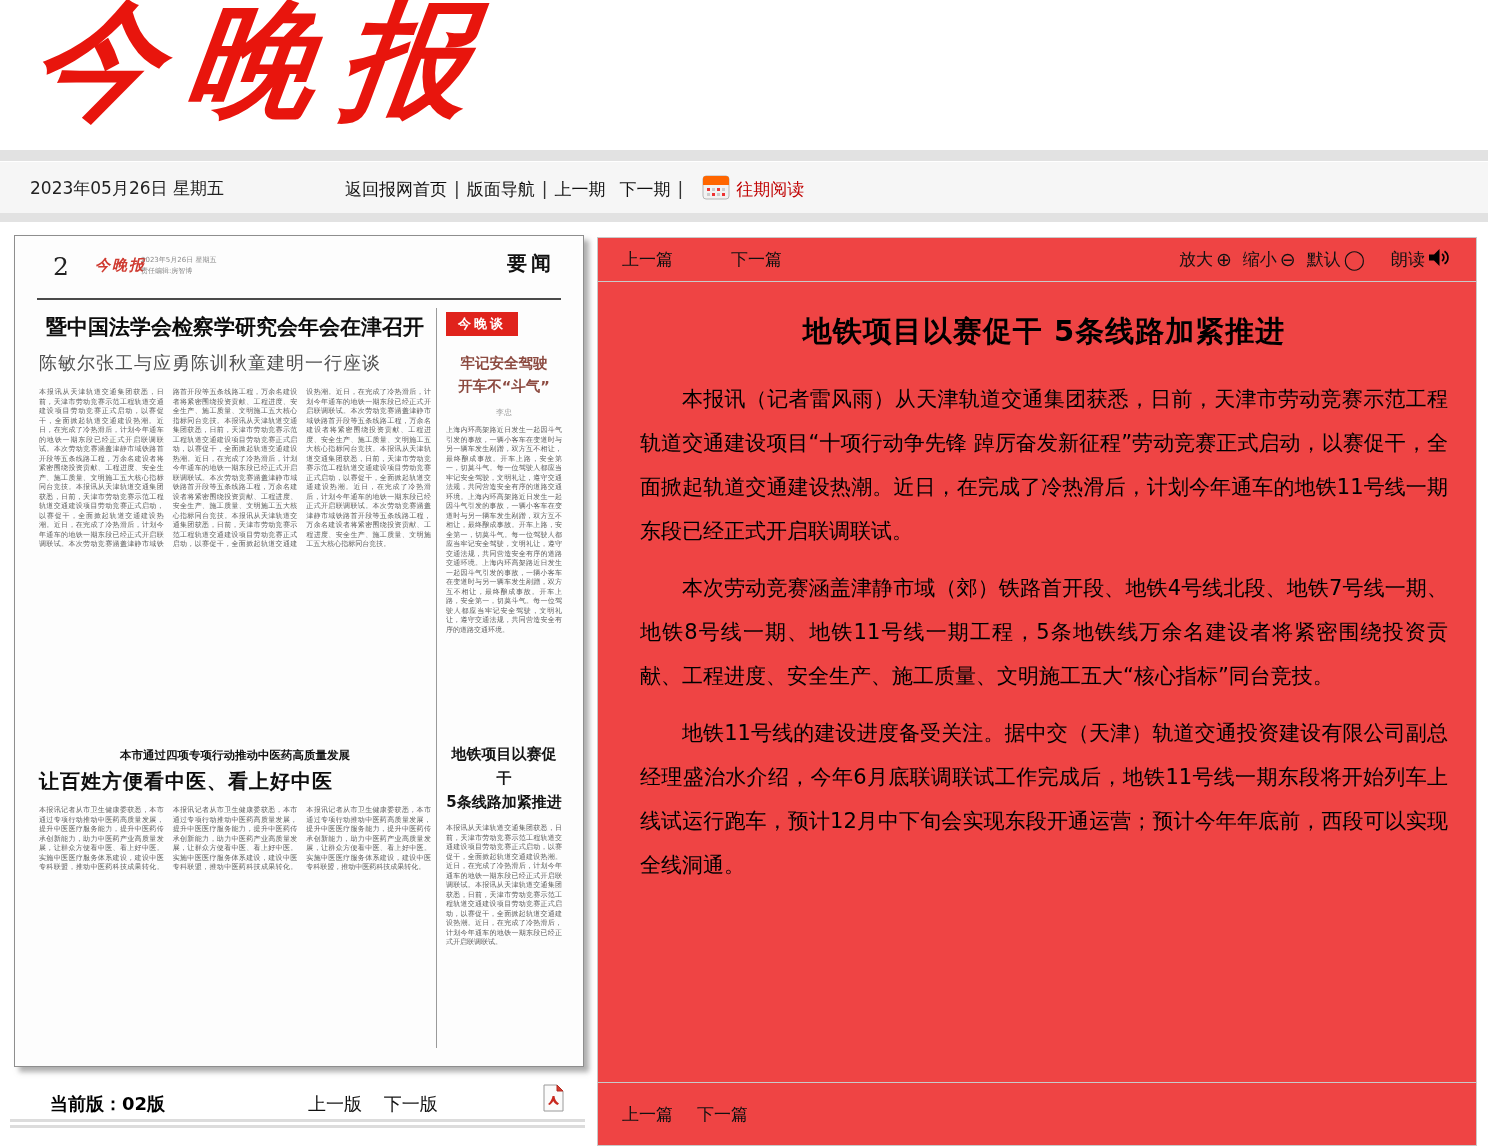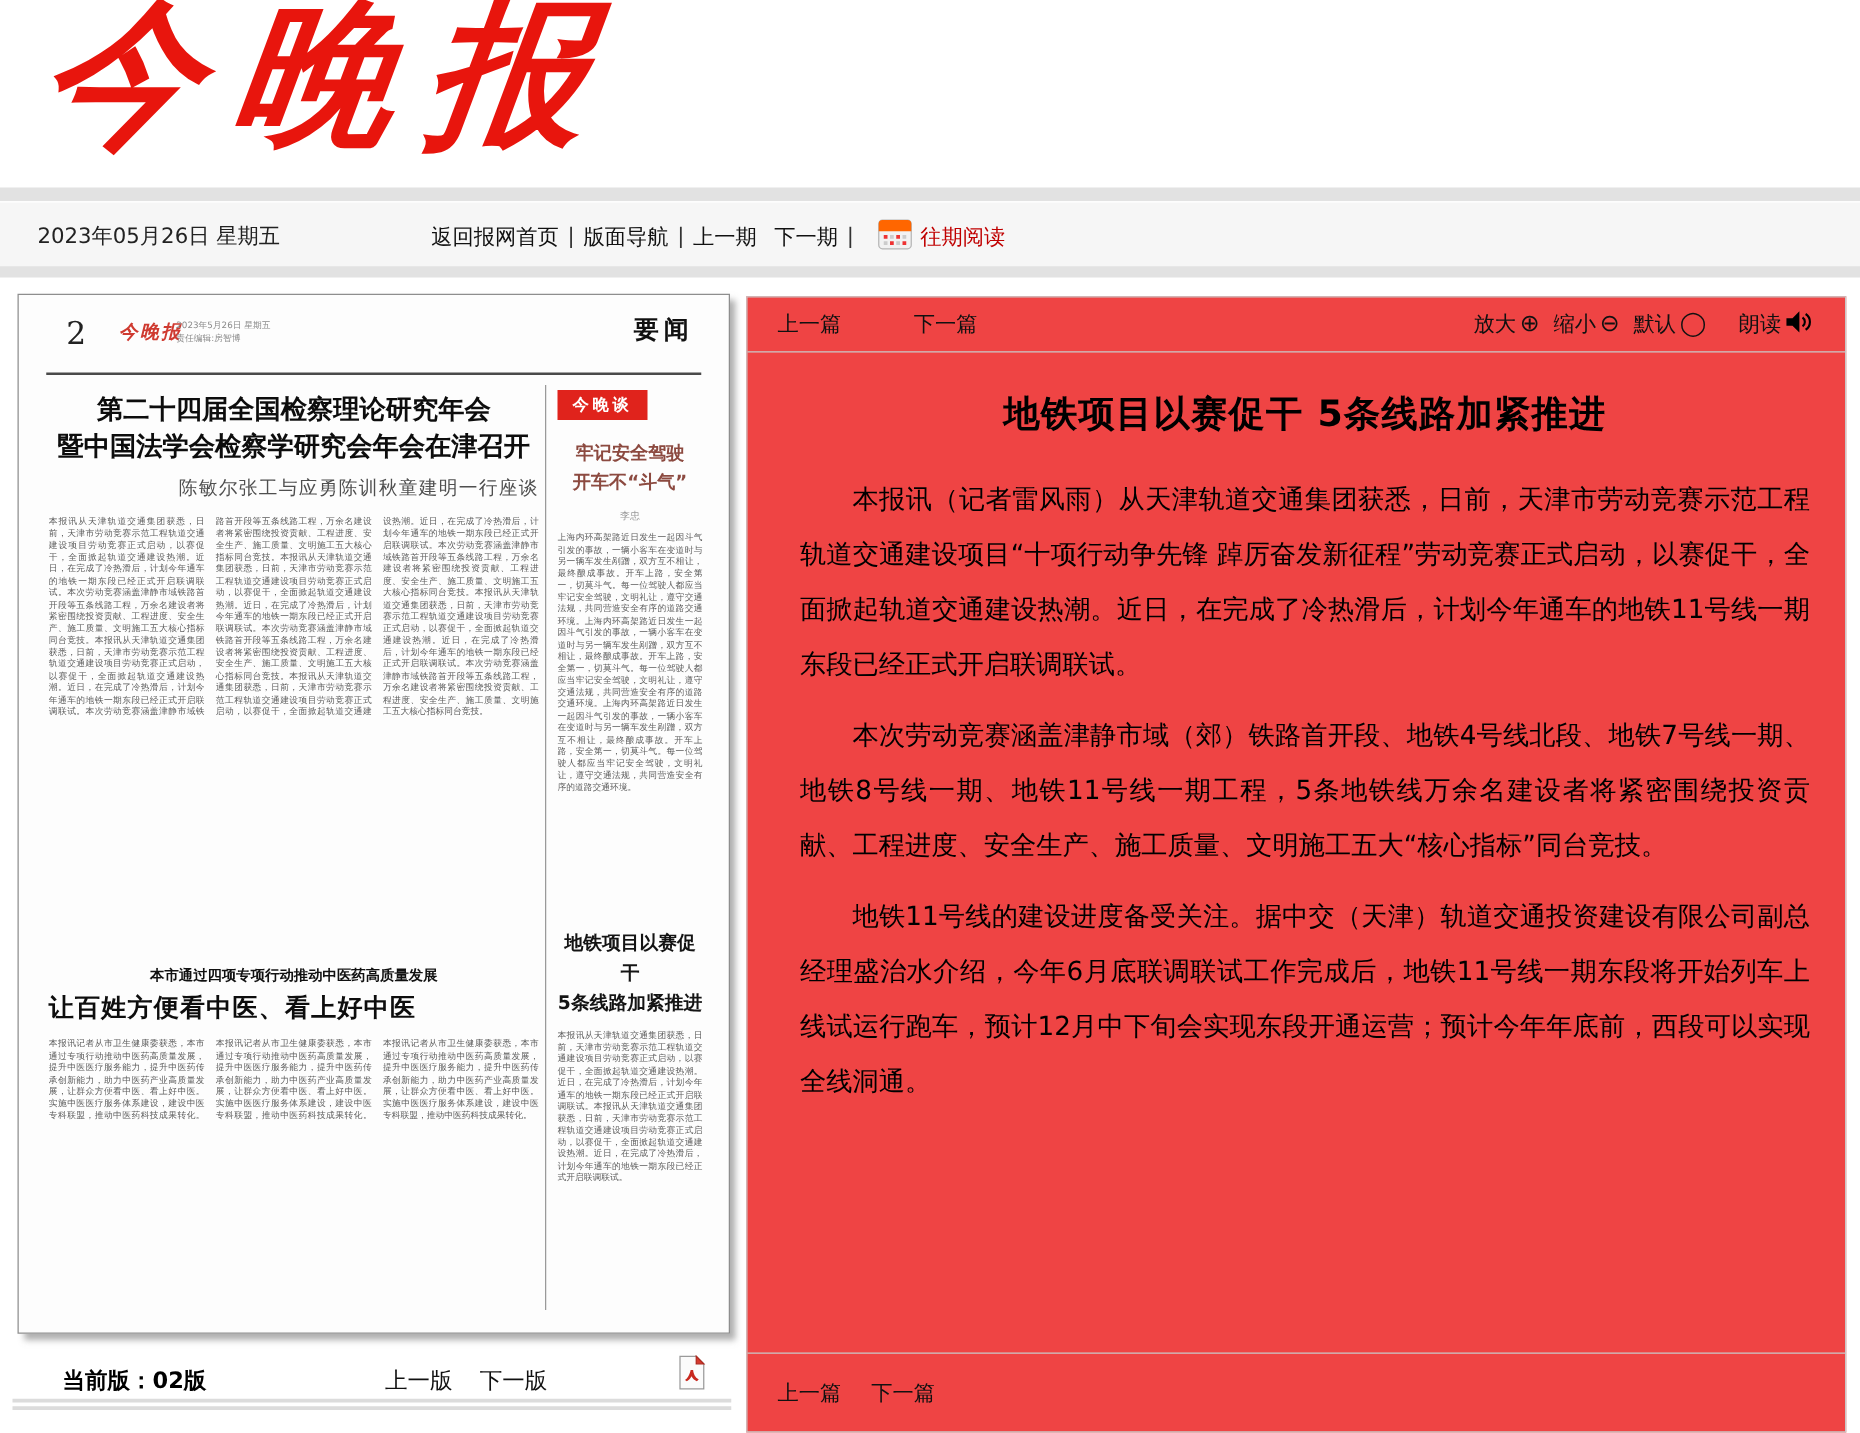--- a/index.html
+++ b/index.html
@@ -36,21 +36,21 @@
     background:#fdfdfd;border:1px solid #8e8e8e;
     box-shadow:5px 5px 5px rgba(110,110,110,.55);
   }
   .pv-pageno{position:absolute;left:38px;top:16px;font-size:25px;color:#222;font-family:"DejaVu Serif",serif;}
   .pv-minilogo{position:absolute;left:80px;top:20px;font-size:15px;color:#cf3a30;font-family:"DejaVu Serif",serif;font-style:italic;font-weight:bold;letter-spacing:2px;}
   .pv-meta{position:absolute;left:126px;top:19px;font-size:7px;line-height:11px;color:#8a8a8a;}
   .pv-section{position:absolute;right:28px;top:14px;font-size:20px;font-weight:bold;color:#111;letter-spacing:4px;}
   .pv-hr{position:absolute;left:22px;right:22px;top:62px;border-top:2px solid #4a4a4a;}
   .pv-main{position:absolute;left:24px;top:76px;width:392px;}
   .pv-h1{font-size:21px;font-weight:bold;text-align:center;line-height:30px;color:#0d0d0d;cursor:pointer;}
-  .pv-sub{font-size:15px;color:#4f4f4f;text-align:right;margin-top:9px;letter-spacing:1px;}
+  .pv-sub{font-size:18px;color:#4f4f4f;text-align:left;margin-top:9px;letter-spacing:1px;}
   .sim{font-size:7px;line-height:9.5px;color:#5c5c5c;text-align:justify;overflow:hidden;word-break:break-all;}
   .pv-cols1{margin-top:13px;height:348px;column-count:3;column-gap:9px;}
   .pv-kicker{font-size:11.5px;font-weight:bold;text-align:center;margin-top:12px;color:#111;}
   .pv-h2{font-size:20px;font-weight:bold;margin-top:5px;color:#0d0d0d;letter-spacing:1px;cursor:pointer;}
   .pv-cols2{margin-top:11px;height:172px;column-count:3;column-gap:9px;}
   .pv-rule{position:absolute;left:421px;top:72px;bottom:18px;border-left:1px solid #9a9a9a;}
   .pv-side{position:absolute;left:431px;top:76px;width:116px;}
   .pv-tag{background:#e0231c;color:#fff;font-size:13px;font-weight:bold;width:72px;padding:3px 0;text-align:center;letter-spacing:3px;}
   .pv-sh{font-size:14.5px;font-weight:bold;color:#8c4a40;text-align:center;line-height:23px;margin-top:16px;}
   .pv-author{font-size:8px;color:#999;text-align:center;margin-top:9px;}
@@ -127,21 +127,20 @@
   <div class="pv-minilogo">今晚报</div>
   <div class="pv-meta">
     <div>2023年5月26日 星期五</div>
     <div>责任编辑:房智博</div>
   </div>
   <div class="pv-section">要闻</div>
   <div class="pv-hr"></div>
 
   <div class="pv-main">
     <div class="pv-h1">
-      <div>第二十四届全国检察理论研究年会</div>
       <div>暨中国法学会检察学研究会年会在津召开</div>
     </div>
     <div class="pv-sub">陈敏尔张工与应勇陈训秋童建明一行座谈</div>
     <div class="sim pv-cols1">本报讯从天津轨道交通集团获悉，日前，天津市劳动竞赛示范工程轨道交通建设项目劳动竞赛正式启动，以赛促干，全面掀起轨道交通建设热潮。近日，在完成了冷热滑后，计划今年通车的地铁一期东段已经正式开启联调联试。本次劳动竞赛涵盖津静市域铁路首开段等五条线路工程，万余名建设者将紧密围绕投资贡献、工程进度、安全生产、施工质量、文明施工五大核心指标同台竞技。本报讯从天津轨道交通集团获悉，日前，天津市劳动竞赛示范工程轨道交通建设项目劳动竞赛正式启动，以赛促干，全面掀起轨道交通建设热潮。近日，在完成了冷热滑后，计划今年通车的地铁一期东段已经正式开启联调联试。本次劳动竞赛涵盖津静市域铁路首开段等五条线路工程，万余名建设者将紧密围绕投资贡献、工程进度、安全生产、施工质量、文明施工五大核心指标同台竞技。本报讯从天津轨道交通集团获悉，日前，天津市劳动竞赛示范工程轨道交通建设项目劳动竞赛正式启动，以赛促干，全面掀起轨道交通建设热潮。近日，在完成了冷热滑后，计划今年通车的地铁一期东段已经正式开启联调联试。本次劳动竞赛涵盖津静市域铁路首开段等五条线路工程，万余名建设者将紧密围绕投资贡献、工程进度、安全生产、施工质量、文明施工五大核心指标同台竞技。本报讯从天津轨道交通集团获悉，日前，天津市劳动竞赛示范工程轨道交通建设项目劳动竞赛正式启动，以赛促干，全面掀起轨道交通建设热潮。近日，在完成了冷热滑后，计划今年通车的地铁一期东段已经正式开启联调联试。本次劳动竞赛涵盖津静市域铁路首开段等五条线路工程，万余名建设者将紧密围绕投资贡献、工程进度、安全生产、施工质量、文明施工五大核心指标同台竞技。本报讯从天津轨道交通集团获悉，日前，天津市劳动竞赛示范工程轨道交通建设项目劳动竞赛正式启动，以赛促干，全面掀起轨道交通建设热潮。近日，在完成了冷热滑后，计划今年通车的地铁一期东段已经正式开启联调联试。本次劳动竞赛涵盖津静市域铁路首开段等五条线路工程，万余名建设者将紧密围绕投资贡献、工程进度、安全生产、施工质量、文明施工五大核心指标同台竞技。</div>
     <div class="pv-kicker">本市通过四项专项行动推动中医药高质量发展</div>
     <div class="pv-h2">让百姓方便看中医、看上好中医</div>
     <div class="sim pv-cols2">本报讯记者从市卫生健康委获悉，本市通过专项行动推动中医药高质量发展，提升中医医疗服务能力，提升中医药传承创新能力，助力中医药产业高质量发展，让群众方便看中医、看上好中医。实施中医医疗服务体系建设，建设中医专科联盟，推动中医药科技成果转化。本报讯记者从市卫生健康委获悉，本市通过专项行动推动中医药高质量发展，提升中医医疗服务能力，提升中医药传承创新能力，助力中医药产业高质量发展，让群众方便看中医、看上好中医。实施中医医疗服务体系建设，建设中医专科联盟，推动中医药科技成果转化。本报讯记者从市卫生健康委获悉，本市通过专项行动推动中医药高质量发展，提升中医医疗服务能力，提升中医药传承创新能力，助力中医药产业高质量发展，让群众方便看中医、看上好中医。实施中医医疗服务体系建设，建设中医专科联盟，推动中医药科技成果转化。</div>
   </div>
 
   <div class="pv-rule"></div>

